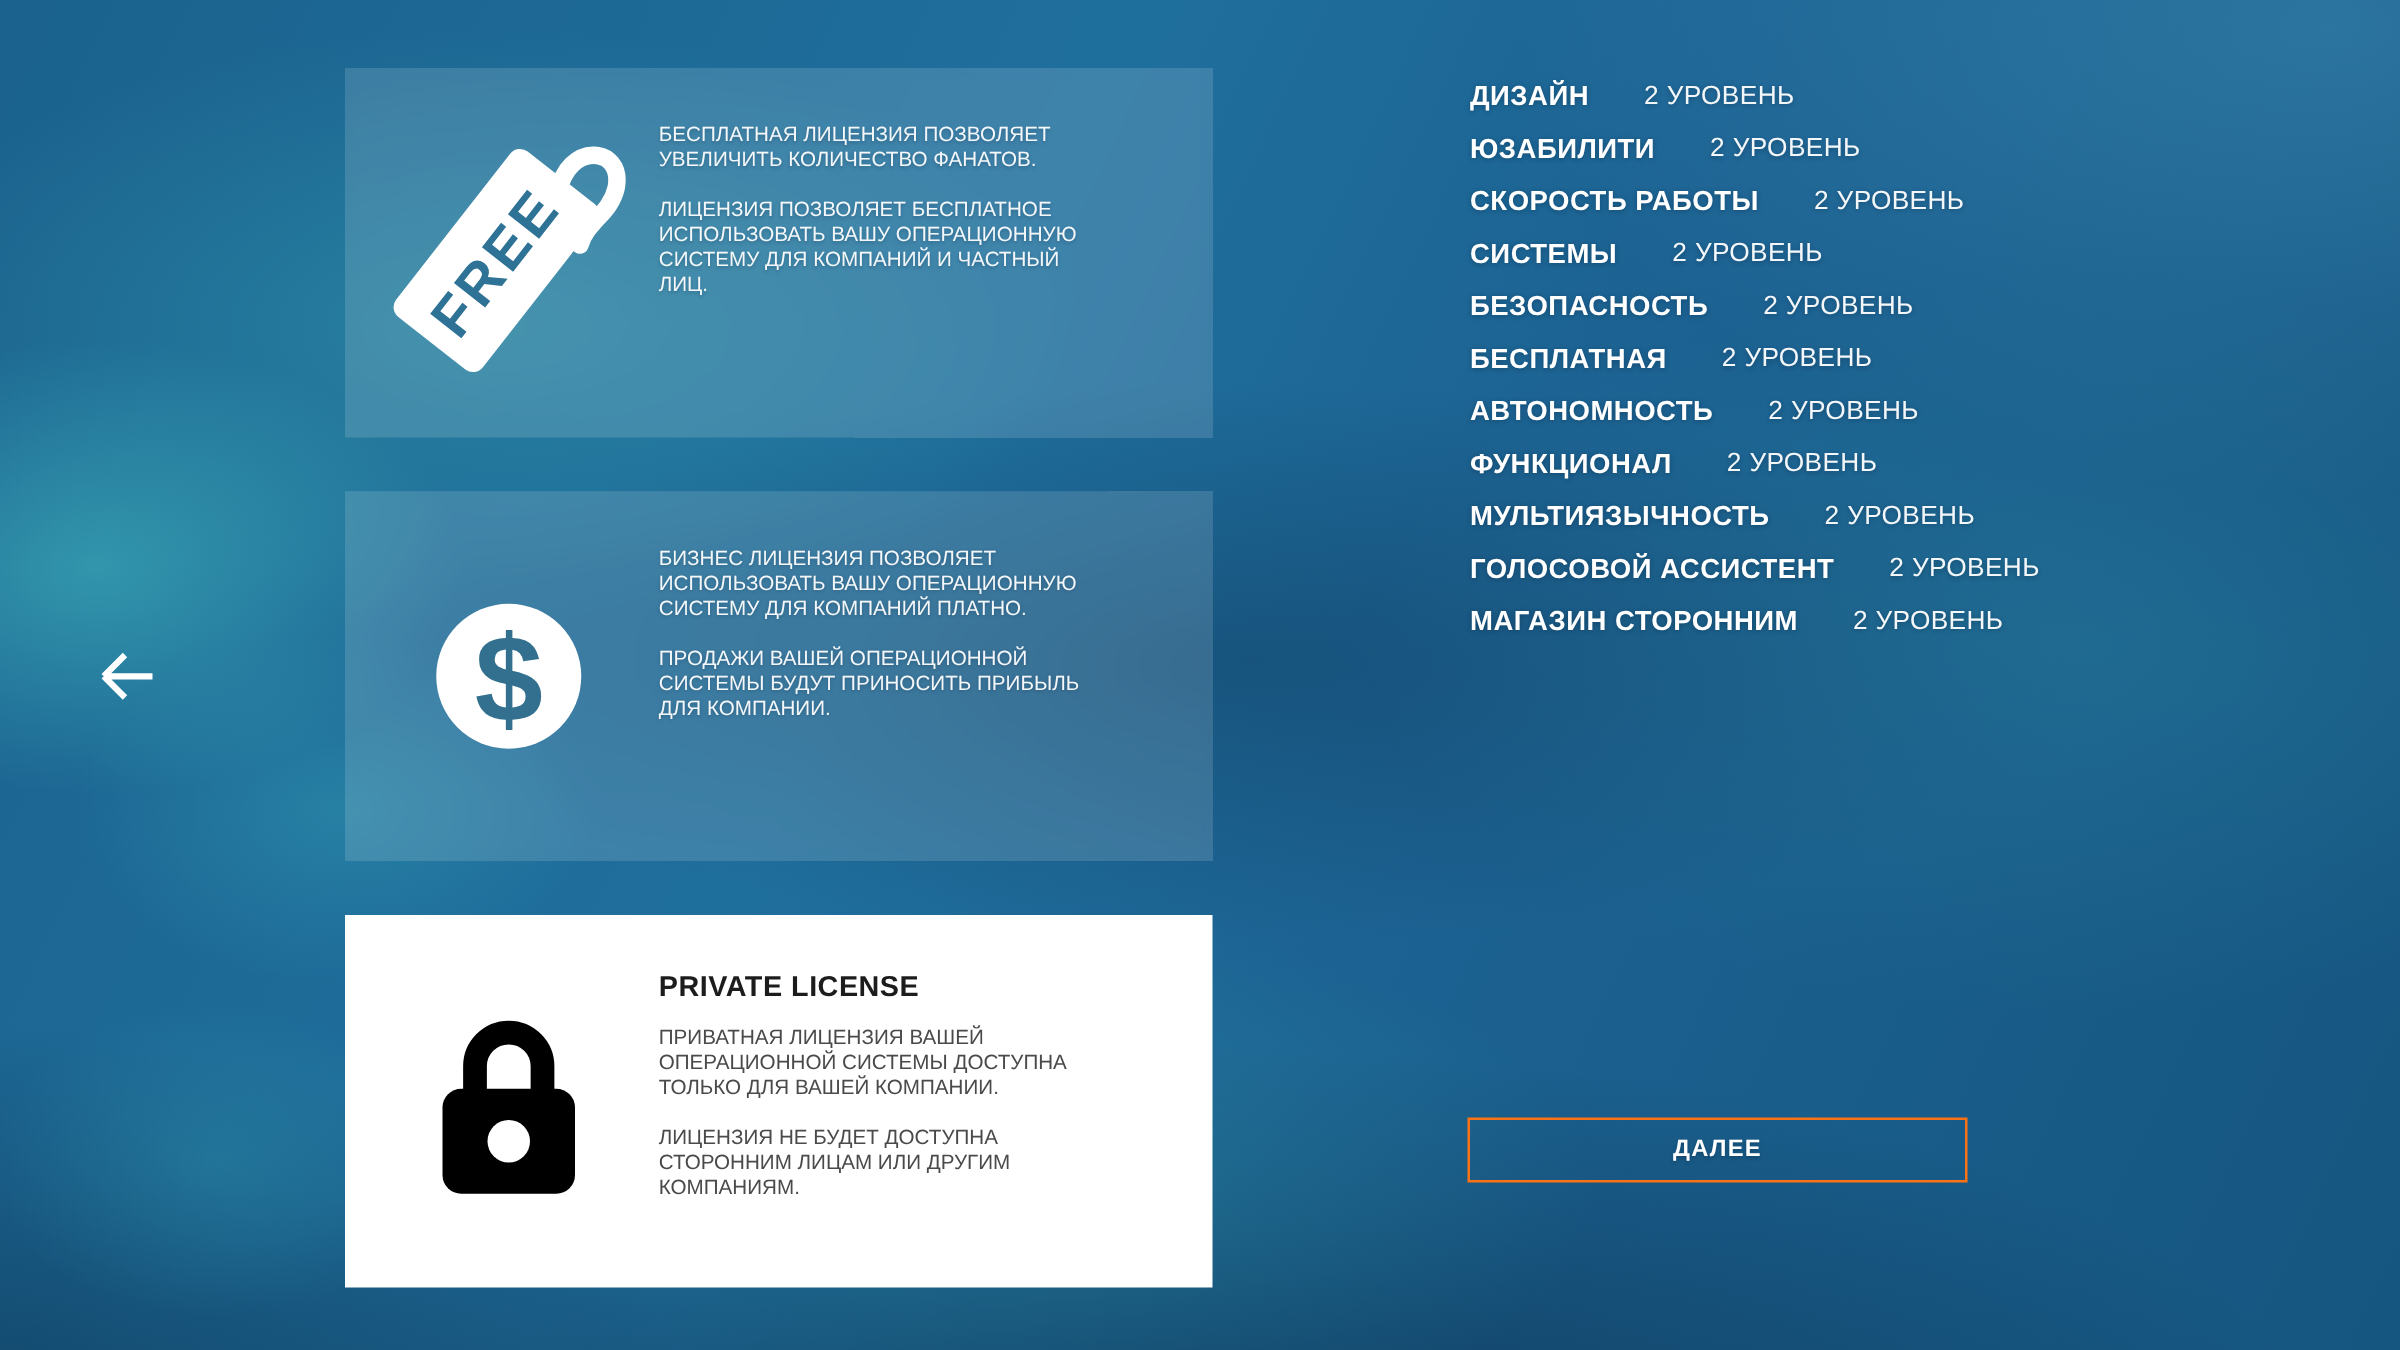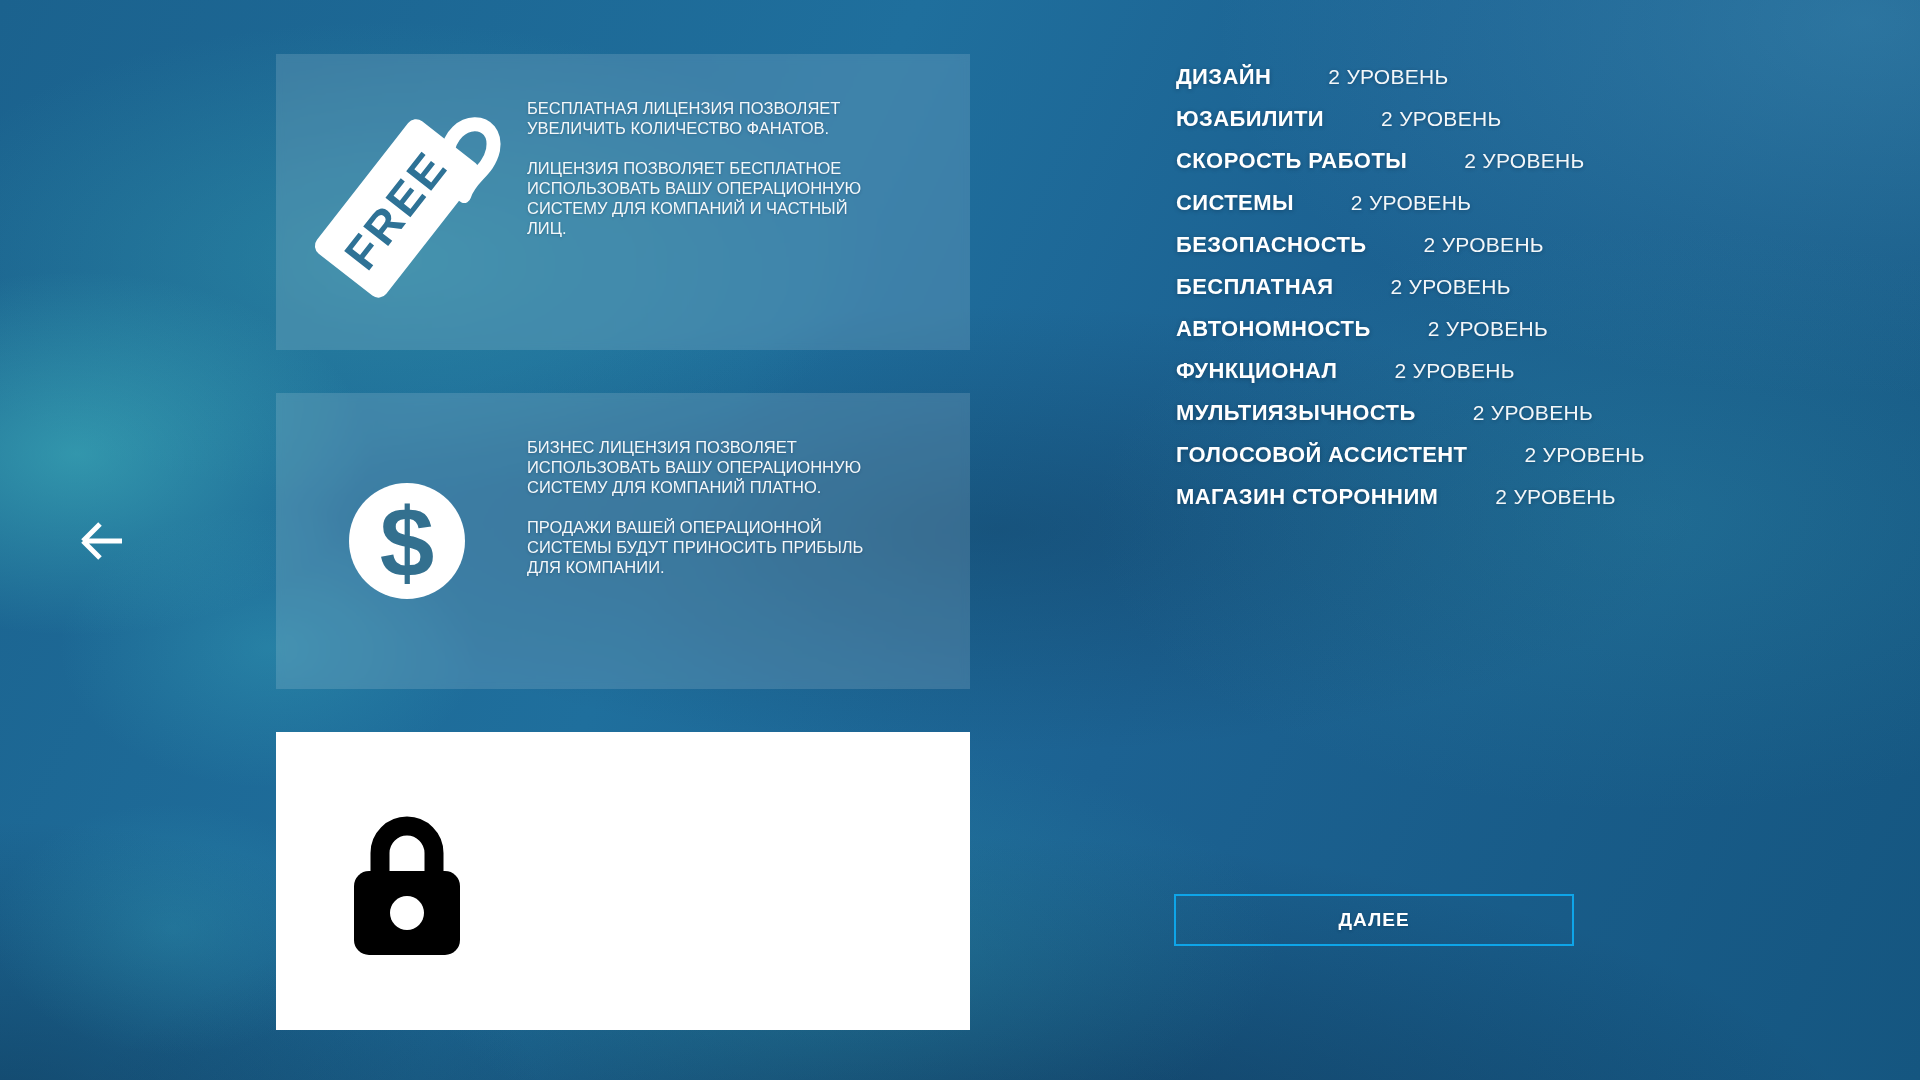--- a/index.html
+++ b/index.html
@@ -39,25 +39,25 @@
   .card-text p{margin:0;font-size:16.5px;line-height:20px;max-width:360px;
     color:rgba(255,255,255,0.95);text-shadow:0 1px 3px rgba(0,25,50,0.25);}
   .card-text p + p{margin-top:20px;}
   .card.selected .card-text p{color:#4a4a4a;text-shadow:none;}
 
   
   .stats{position:absolute;left:1176px;top:56px;color:#ffffff;}
   .stat-row{height:42px;display:flex;align-items:center;white-space:nowrap;
     text-shadow:0 1px 4px rgba(0,25,50,0.35);gap:44px;}
   .stat-name{font-size:22px;font-weight:bold;letter-spacing:0.4px;}
-  .stat-level{font-size:21px;font-weight:normal;margin-left:13px;opacity:0.95;letter-spacing:0.3px;}
+  .stat-level{font-size:21px;font-weight:normal;opacity:0.95;letter-spacing:0.3px;}
 
   
   .next-button{position:absolute;left:1174px;top:894px;width:400px;height:52px;
-    box-sizing:border-box;border:2px solid #0ea5e9;background:transparent;
+    box-sizing:border-box;border:2px solid #f97316;background:transparent;
     display:flex;align-items:center;justify-content:center;cursor:pointer;}
   .next-button span{color:#ffffff;font-size:19px;font-weight:bold;letter-spacing:1px;
     text-shadow:0 1px 3px rgba(0,25,50,0.3);}
 
   
   .back-button{position:absolute;left:74px;top:514px;width:54px;height:54px;cursor:pointer;}
 
   svg{display:block;}
 </style>
 </head>
@@ -101,20 +101,25 @@
 </div>
 
 <div class="card selected" id="card-private">
   <div class="card-icon">
     <svg width="132" height="152" viewBox="0 0 132 152">
       <path d="M39 70 V48 a27 27 0 0 1 54 0 V70" stroke="#000000" stroke-width="19" fill="none"></path>
       <rect x="13" y="66" width="106" height="84" rx="15" fill="#000000"></rect>
       <circle cx="66" cy="108" r="17" fill="#ffffff"></circle>
     </svg>
   </div>
+  <div class="card-text">
+    <h2>PRIVATE LICENSE</h2>
+    <p>ПРИВАТНАЯ ЛИЦЕНЗИЯ ВАШЕЙ ОПЕРАЦИОННОЙ СИСТЕМЫ ДОСТУПНА ТОЛЬКО ДЛЯ ВАШЕЙ КОМПАНИИ.</p>
+    <p>ЛИЦЕНЗИЯ НЕ БУДЕТ ДОСТУПНА СТОРОННИМ ЛИЦАМ ИЛИ ДРУГИМ КОМПАНИЯМ.</p>
+  </div>
 </div>
 
 <div class="stats">
   <div class="stat-row">
     <span class="stat-name">ДИЗАЙН</span>
     <span class="stat-level">2 УРОВЕНЬ</span>
   </div>
   <div class="stat-row">
     <span class="stat-name">ЮЗАБИЛИТИ</span>
     <span class="stat-level">2 УРОВЕНЬ</span>

